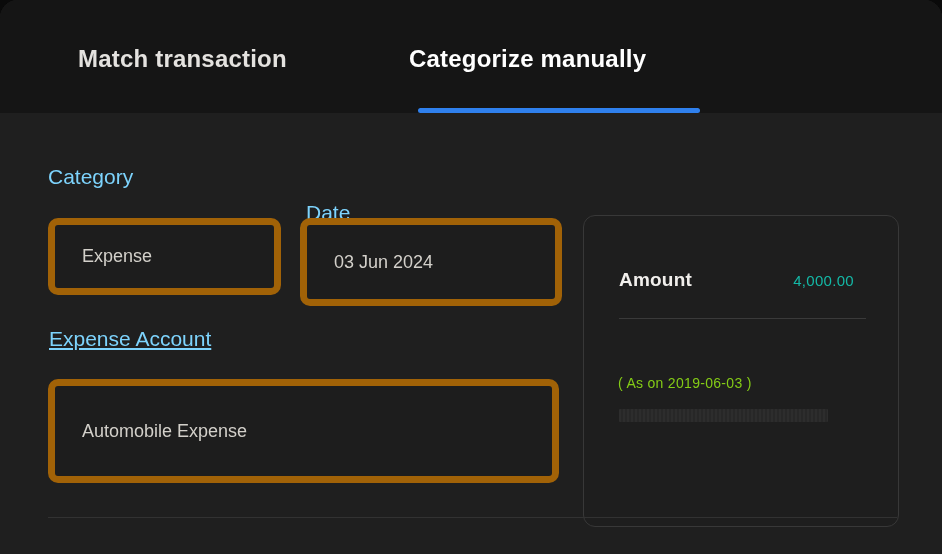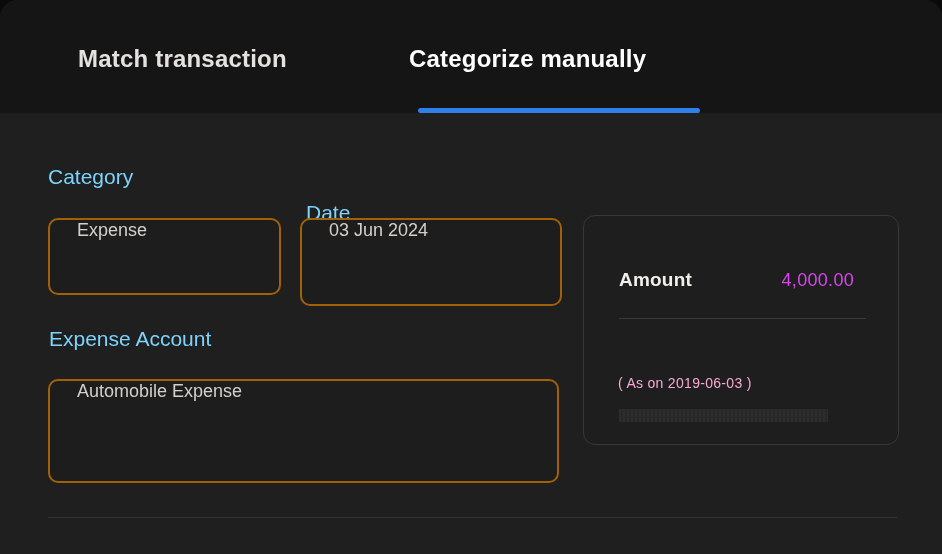--- a/index.html
+++ b/index.html
@@ -52,64 +52,64 @@
   .field-label {
     position: absolute;
     font-size: 21px;
     font-weight: 500;
     color: #7dd3fc;
     line-height: 26px;
     white-space: nowrap;
   }
   .label-category { left: 48px; top: 164px; }
   .label-date     { left: 306px; top: 164px; margin-top: 36px; }
-  .label-expense  { left: 49px; top: 326px; }
+  .label-expense  { left: 49px; top: 326px; text-decoration: underline; }
 
   .input {
     position: absolute;
-    border: 2px solid #a16207;
+    border: 7px solid #a16207;
     border-radius: 10px;
     background: #1d1d1d;
     display: flex;
-    align-items: flex-start;
+    align-items: center;
     padding-left: 27px;
     font-size: 18px;
     color: #d3d0ca;
     cursor: pointer;
     white-space: nowrap;
   }
   .input-category { left: 48px;  top: 218px; width: 233px; height: 77px; }
   .input-date     { left: 300px; top: 218px; width: 262px; height: 88px; }
   .input-expense  { left: 48px;  top: 379px; width: 511px; height: 104px; }
 
   
   .panel {
     position: absolute;
     left: 583px; top: 215px;
-    width: 316px; height: 230px;
+    width: 316px; height: 312px;
     border: 1px solid #383838;
     border-radius: 12px;
     background: #1e1e1e;
   }
   .amount-row {
     position: absolute;
     left: 35px; right: 44px; top: 53px;
     display: flex;
     justify-content: space-between;
     align-items: baseline;
   }
   .amount-label {
     font-size: 19px;
     font-weight: 700;
     color: #f1efec;
     letter-spacing: 0.2px;
   }
   .amount-value {
-    font-size: 18px;
-    color: #d946ef;
+    font-size: 15px;
+    color: #14b8a6;
     letter-spacing: 0.3px;
   }
   .panel-divider {
     position: absolute;
     left: 35px; top: 102px;
     width: 247px; height: 1px;
     background: #3a3a3a;
   }
   .xr-label {
     position: absolute;
@@ -117,21 +117,21 @@
     font-size: 19px;
     font-weight: 700;
     color: #f1efec;
     letter-spacing: 0.2px;
     white-space: nowrap;
   }
   .xr-note {
     position: absolute;
     left: 34px; top: 159px;
     font-size: 14px;
-    color: #f9a8d4;
+    color: #84cc16;
     letter-spacing: 0.3px;
     white-space: nowrap;
   }
   .skeleton {
     position: absolute;
     left: 35px; top: 193px;
     width: 209px; height: 13px;
     background: #2a2a2a;
     background-image: repeating-linear-gradient(90deg, #2d2d2d 0 2px, #272727 2px 4px);
     border-radius: 1px;

